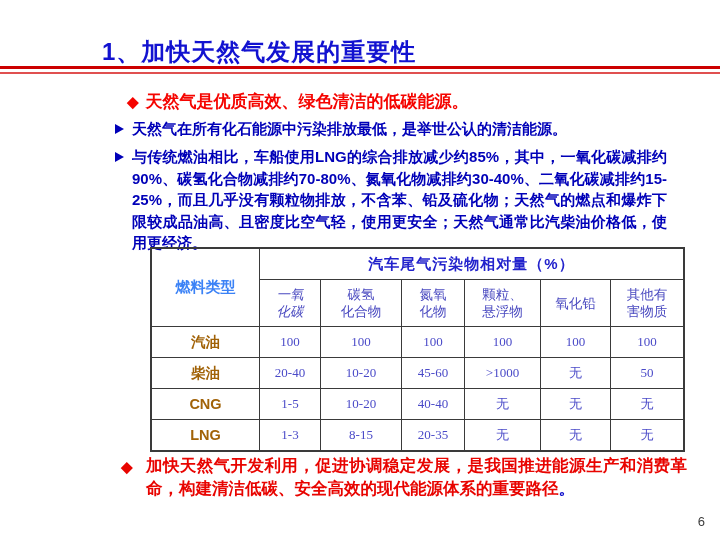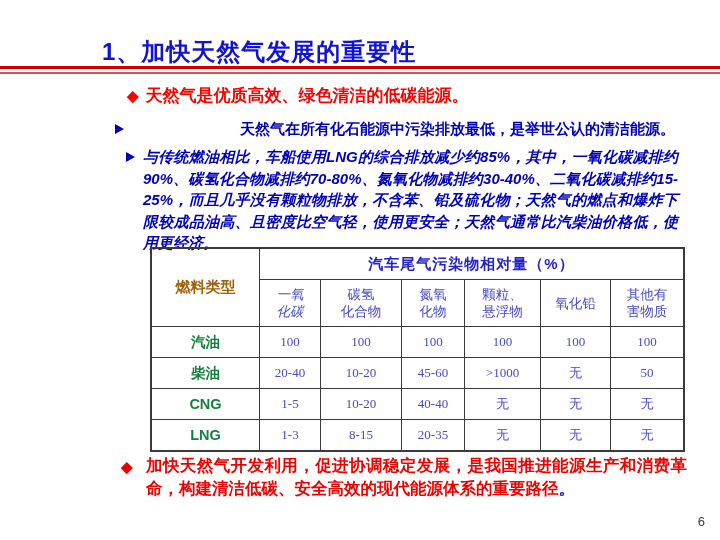--- a/index.html
+++ b/index.html
@@ -24,43 +24,43 @@
   }
   .title-rule-bottom {
     position: absolute; left: 0; top: 72px; width: 720px; height: 2px;
     background: #e05050;
   }
 
   
   .bullet1 {
     position: absolute; left: 127px; top: 87px; width: 560px;
     font-size: 17px; font-weight: bold; color: #f50400;
-    line-height: 18px;
+    line-height: 30px;
   }
   .bullet1 .diamond { margin-right: 7px; font-size: 15px; }
 
   .bullet2 {
     position: absolute; left: 121px; top: 454px; width: 566px;
     font-size: 16.5px; font-weight: bold; color: #e80400;
     line-height: 23px; text-align: justify;
     padding-left: 25px; box-sizing: border-box;
   }
   .bullet2 .diamond {
     position: absolute; left: 0; top: 1px; font-size: 15px;
   }
   .blue-period { color: #0d0dcc; }
 
   
   .sub-bullet {
     position: relative;
     font-size: 15px; font-weight: bold; color: #0000b8;
     line-height: 21.5px;
   }
-  .sub1 { position: absolute; left: 115px; top: 118px; width: 560px; padding-left: 17px; box-sizing: border-box; text-align: right; }
-  .sub2 { position: absolute; left: 126px; top: 146px; width: 552px; padding-left: 17px; box-sizing: border-box; text-align: justify; font-style: italic; }
+  .sub1 { position: absolute; left: 115px; top: 118px; width: 560px; padding-left: 17px; box-sizing: border-box; }
+  .sub2 { position: absolute; left: 115px; top: 146px; width: 552px; padding-left: 17px; box-sizing: border-box; text-align: justify; }
   .arrow-marker {
     position: absolute; left: 0; top: 6px;
     width: 0; height: 0;
     border-left: 9px solid #0000b8;
     border-top: 5px solid transparent;
     border-bottom: 5px solid transparent;
   }
 
   
   .data-table {
@@ -68,34 +68,34 @@
     border-collapse: collapse;
     table-layout: fixed;
   }
   .data-table th, .data-table td {
     border: 1px solid #3a3a3a;
     padding: 0 2px;
     text-align: center; vertical-align: middle;
   }
   .data-table { border: 2px solid #3a3a3a; }
   .corner-cell {
-    width: 103px; font-size: 15px; font-weight: bold; color: #a16207;
+    width: 103px; font-size: 15px; font-weight: bold; color: #3b82f6;
     font-family: "Liberation Sans", sans-serif;
   }
   .group-header {
     height: 30px; font-size: 15px; font-weight: bold; color: #2222cc;
     letter-spacing: 1px;
   }
   .col-header {
     height: 46px; font-size: 13.5px; font-weight: normal; color: #4a4ac0;
     white-space: pre-line; line-height: 17px;
     font-family: "Liberation Serif", serif;
   }
   .row-label {
-    height: 30px; font-size: 14.5px; font-weight: bold; color: #15803d;
+    height: 30px; font-size: 14.5px; font-weight: bold; color: #a16207;
     font-family: "Liberation Sans", sans-serif;
     border-radius: 10px;
   }
   .value-cell {
     font-size: 13px; color: #4a4ac8;
     font-family: "Liberation Serif", serif;
   }
   .c1 { width: 56px; font-style: italic; } .c2 { width: 76px; margin-top: 40px; } .c3 { width: 58px; }
   .c4 { width: 71px; font-family: Liberation Serif, serif; } .c5 { width: 65px; } .c6 { width: 68px; }
 

